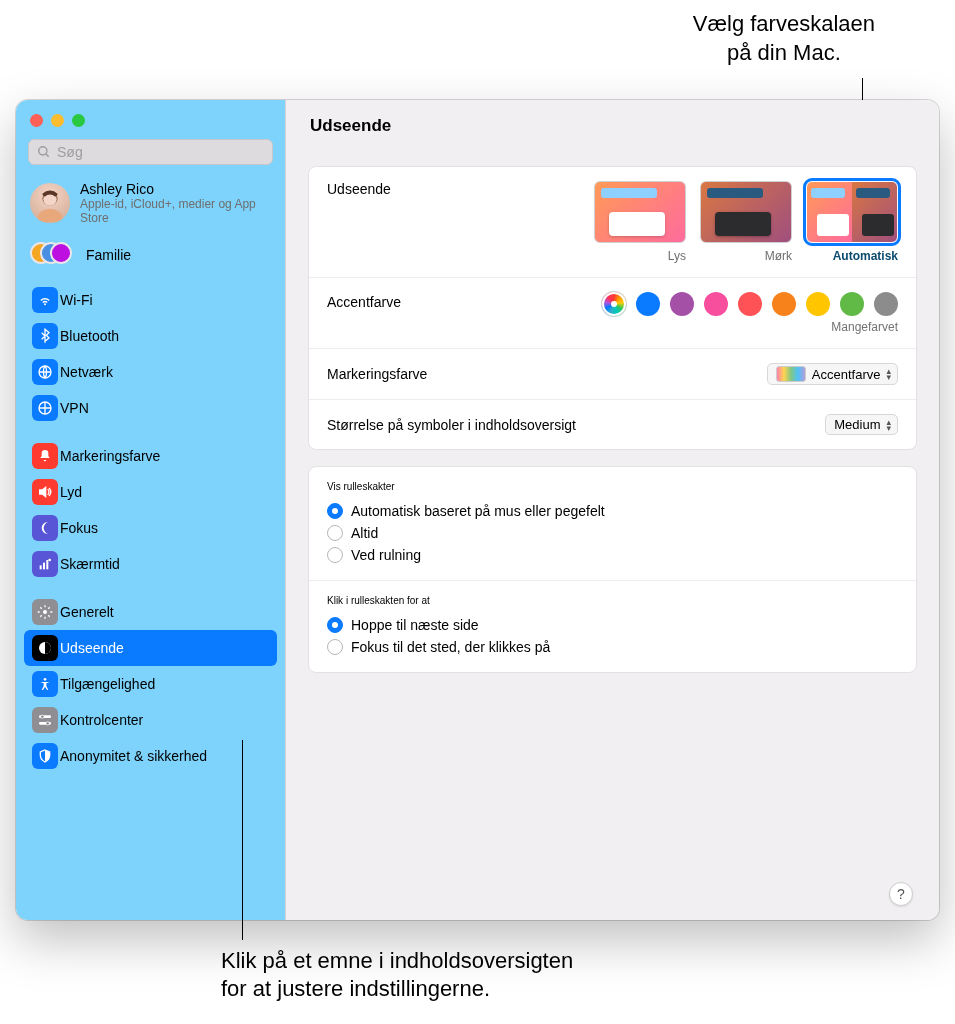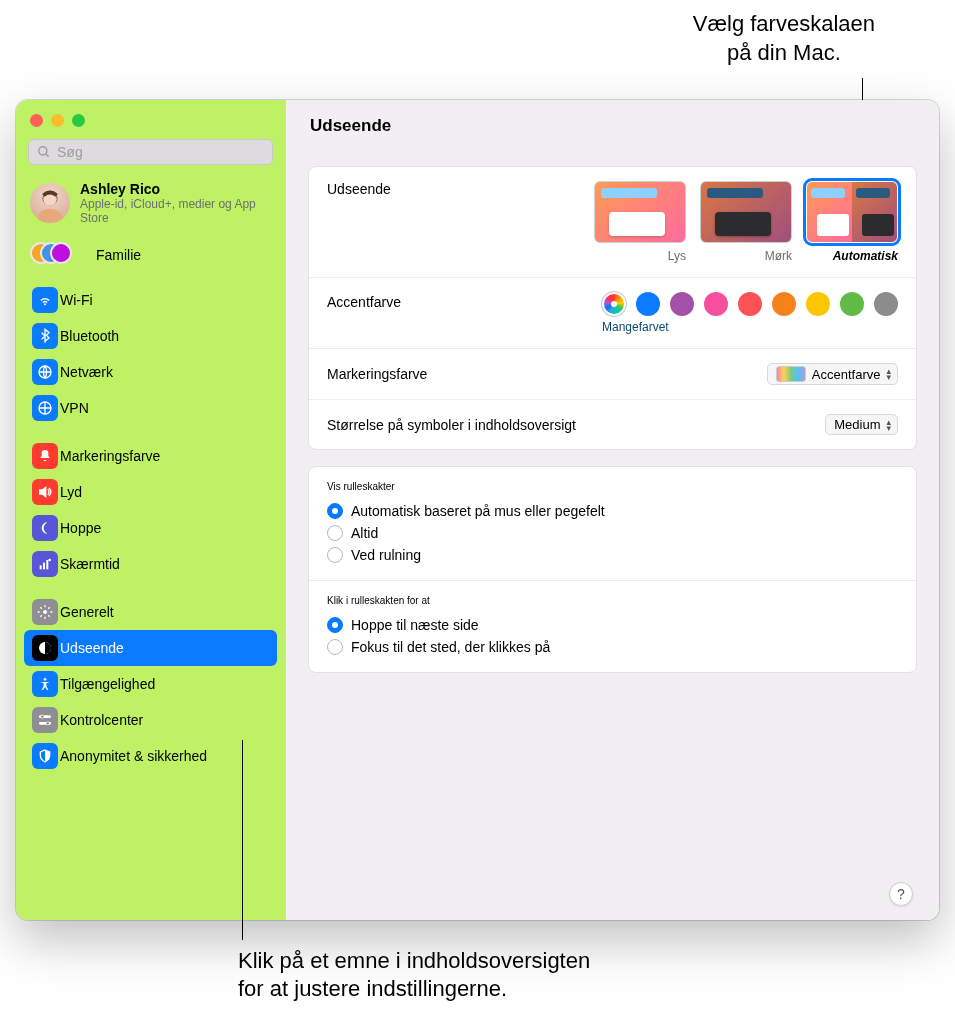--- a/index.html
+++ b/index.html
@@ -24,21 +24,21 @@
   position: absolute;
   top: 78px;
   left: 862px;
   width: 1px;
   height: 120px;
   background: #000;
 }
 .callout-bottom {
   position: absolute;
   bottom: 20px;
-  left: 238px;
+  left: 221px;
   font-size: 22px;
   line-height: 1.3;
 }
 .callout-line-bottom {
   position: absolute;
   top: 740px;
   left: 242px;
   width: 1px;
   height: 200px;
   background: #000;
@@ -50,21 +50,21 @@
   width: 923px;
   height: 820px;
   border-radius: 12px;
   box-shadow: 0 0 0 1px rgba(0,0,0,0.15), 0 20px 50px rgba(0,0,0,0.25);
   overflow: hidden;
   display: flex;
   background: #fff;
 }
 .sidebar {
   width: 270px;
-  background: #bef264;
+  background: #7dd3fc;
   display: flex;
   flex-direction: column;
   border-right: 1px solid #d5d2d5;
 }
 .traffic {
   display: flex;
   gap: 8px;
   padding: 14px 14px 10px 14px;
 }
 .traffic span {
@@ -92,24 +92,24 @@
   gap: 10px;
 }
 .avatar {
   width: 40px; height: 40px; border-radius: 50%;
   background: radial-gradient(circle at 50% 30%, #f5d5c8, #d0a890);
   display: flex; align-items: center; justify-content: center;
   overflow: hidden;
   flex-shrink: 0;
 }
 .avatar svg { width: 38px; height: 38px; }
-.profile-text .name { font-size: 14px; font-weight: 700; }
+.profile-text .name { font-size: 14px; font-weight: 400; }
 .profile-text .sub { font-size: 12px; color: #6e6e6e; line-height: 1.2; }
 .family {
-  display: flex; align-items: center; gap: 26px;
+  display: flex; align-items: center; gap: 16px;
   padding: 10px 14px 14px 14px;
 }
 .family-icon {
   width: 40px; height: 26px;
   position: relative;
   flex-shrink: 0;
 }
 .family-icon span {
   position: absolute; width: 22px; height: 22px; border-radius: 50%;
   border: 2px solid #e9e6e9;
@@ -183,21 +183,21 @@
   overflow: hidden;
 }
 .app-opt.selected .thumb {
   outline: 3px solid #0a7aff;
   outline-offset: 0px;
   border-color: transparent;
 }
 .app-opt .cap {
   font-size: 12px; color: #6e6e6e; margin-top: 6px;
 }
-.app-opt.selected .cap { font-weight: 700; color: #000000; font-style: italic; }
+.app-opt.selected .cap { font-weight: 700; color: #0c4a6e; }
 .thumb-light { background: linear-gradient(135deg, #ff9a56, #ff6b9d); }
 .thumb-light::before {
   content:""; position:absolute; left:6px; top:6px; width:56px; height:10px;
   background:#8ed0ff; border-radius:3px;
 }
 .thumb-light::after {
   content:""; position:absolute; left:14px; bottom:6px; width:56px; height:24px;
   background:#fff; border-radius:4px; box-shadow: 0 1px 3px rgba(0,0,0,0.2);
 }
 .thumb-dark { background: linear-gradient(135deg, #d97742, #a04f7e); }
@@ -240,21 +240,21 @@
   cursor: default;
 }
 .ac.multi {
   background: conic-gradient(#ff3b30,#ff9500,#ffcc00,#34c759,#00c7be,#30b0c7,#007aff,#af52de,#ff2d55,#ff3b30);
 }
 .ac.selected { box-shadow: inset 0 0 0 2px #fff, 0 0 0 1px rgba(0,0,0,0.2); position: relative; }
 .ac.selected::after {
   content:""; position:absolute; left:50%; top:50%; width:6px; height:6px;
   background:#fff; border-radius:50%; transform:translate(-50%,-50%);
 }
-.accent-caption { font-size: 12px; color:#0c4a6e; margin-top:4px; text-align:left; }
+.accent-caption { font-size: 12px; color:#737373; margin-top:4px; text-align:right; }
 .accent-block { margin-left: auto; }
 .select-ctrl {
   display: flex; align-items: center; gap: 6px;
   background: #f6f6f6;
   border: 1px solid #d8d8d8;
   border-radius: 5px;
   padding: 2px 6px 2px 8px;
   font-size: 13px;
 }
 .select-ctrl .swatch {
@@ -407,21 +407,21 @@
               </svg>
             </div>
             <span>Lyd</span>
           </div>
           <div class="sb-item">
             <div class="sb-icon" style="background: rgb(88, 86, 214);">
               <svg viewBox="0 0 24 24">
                 <path d="M16 3a9 9 0 100 18c-4-2-6-6-6-9s2-7 6-9z"></path>
               </svg>
             </div>
-            <span>Hoppe</span>
+            <span>Fokus</span>
           </div>
           <div class="sb-item">
             <div class="sb-icon" style="background: rgb(88, 86, 214);">
               <svg viewBox="0 0 24 24">
                 <rect x="4" y="14" width="3" height="6"></rect>
                 <rect x="9" y="10" width="3" height="10"></rect>
                 <rect x="14" y="6" width="3" height="14"></rect>
                 <circle cx="19" cy="6" r="2"></circle>
               </svg>
             </div>

